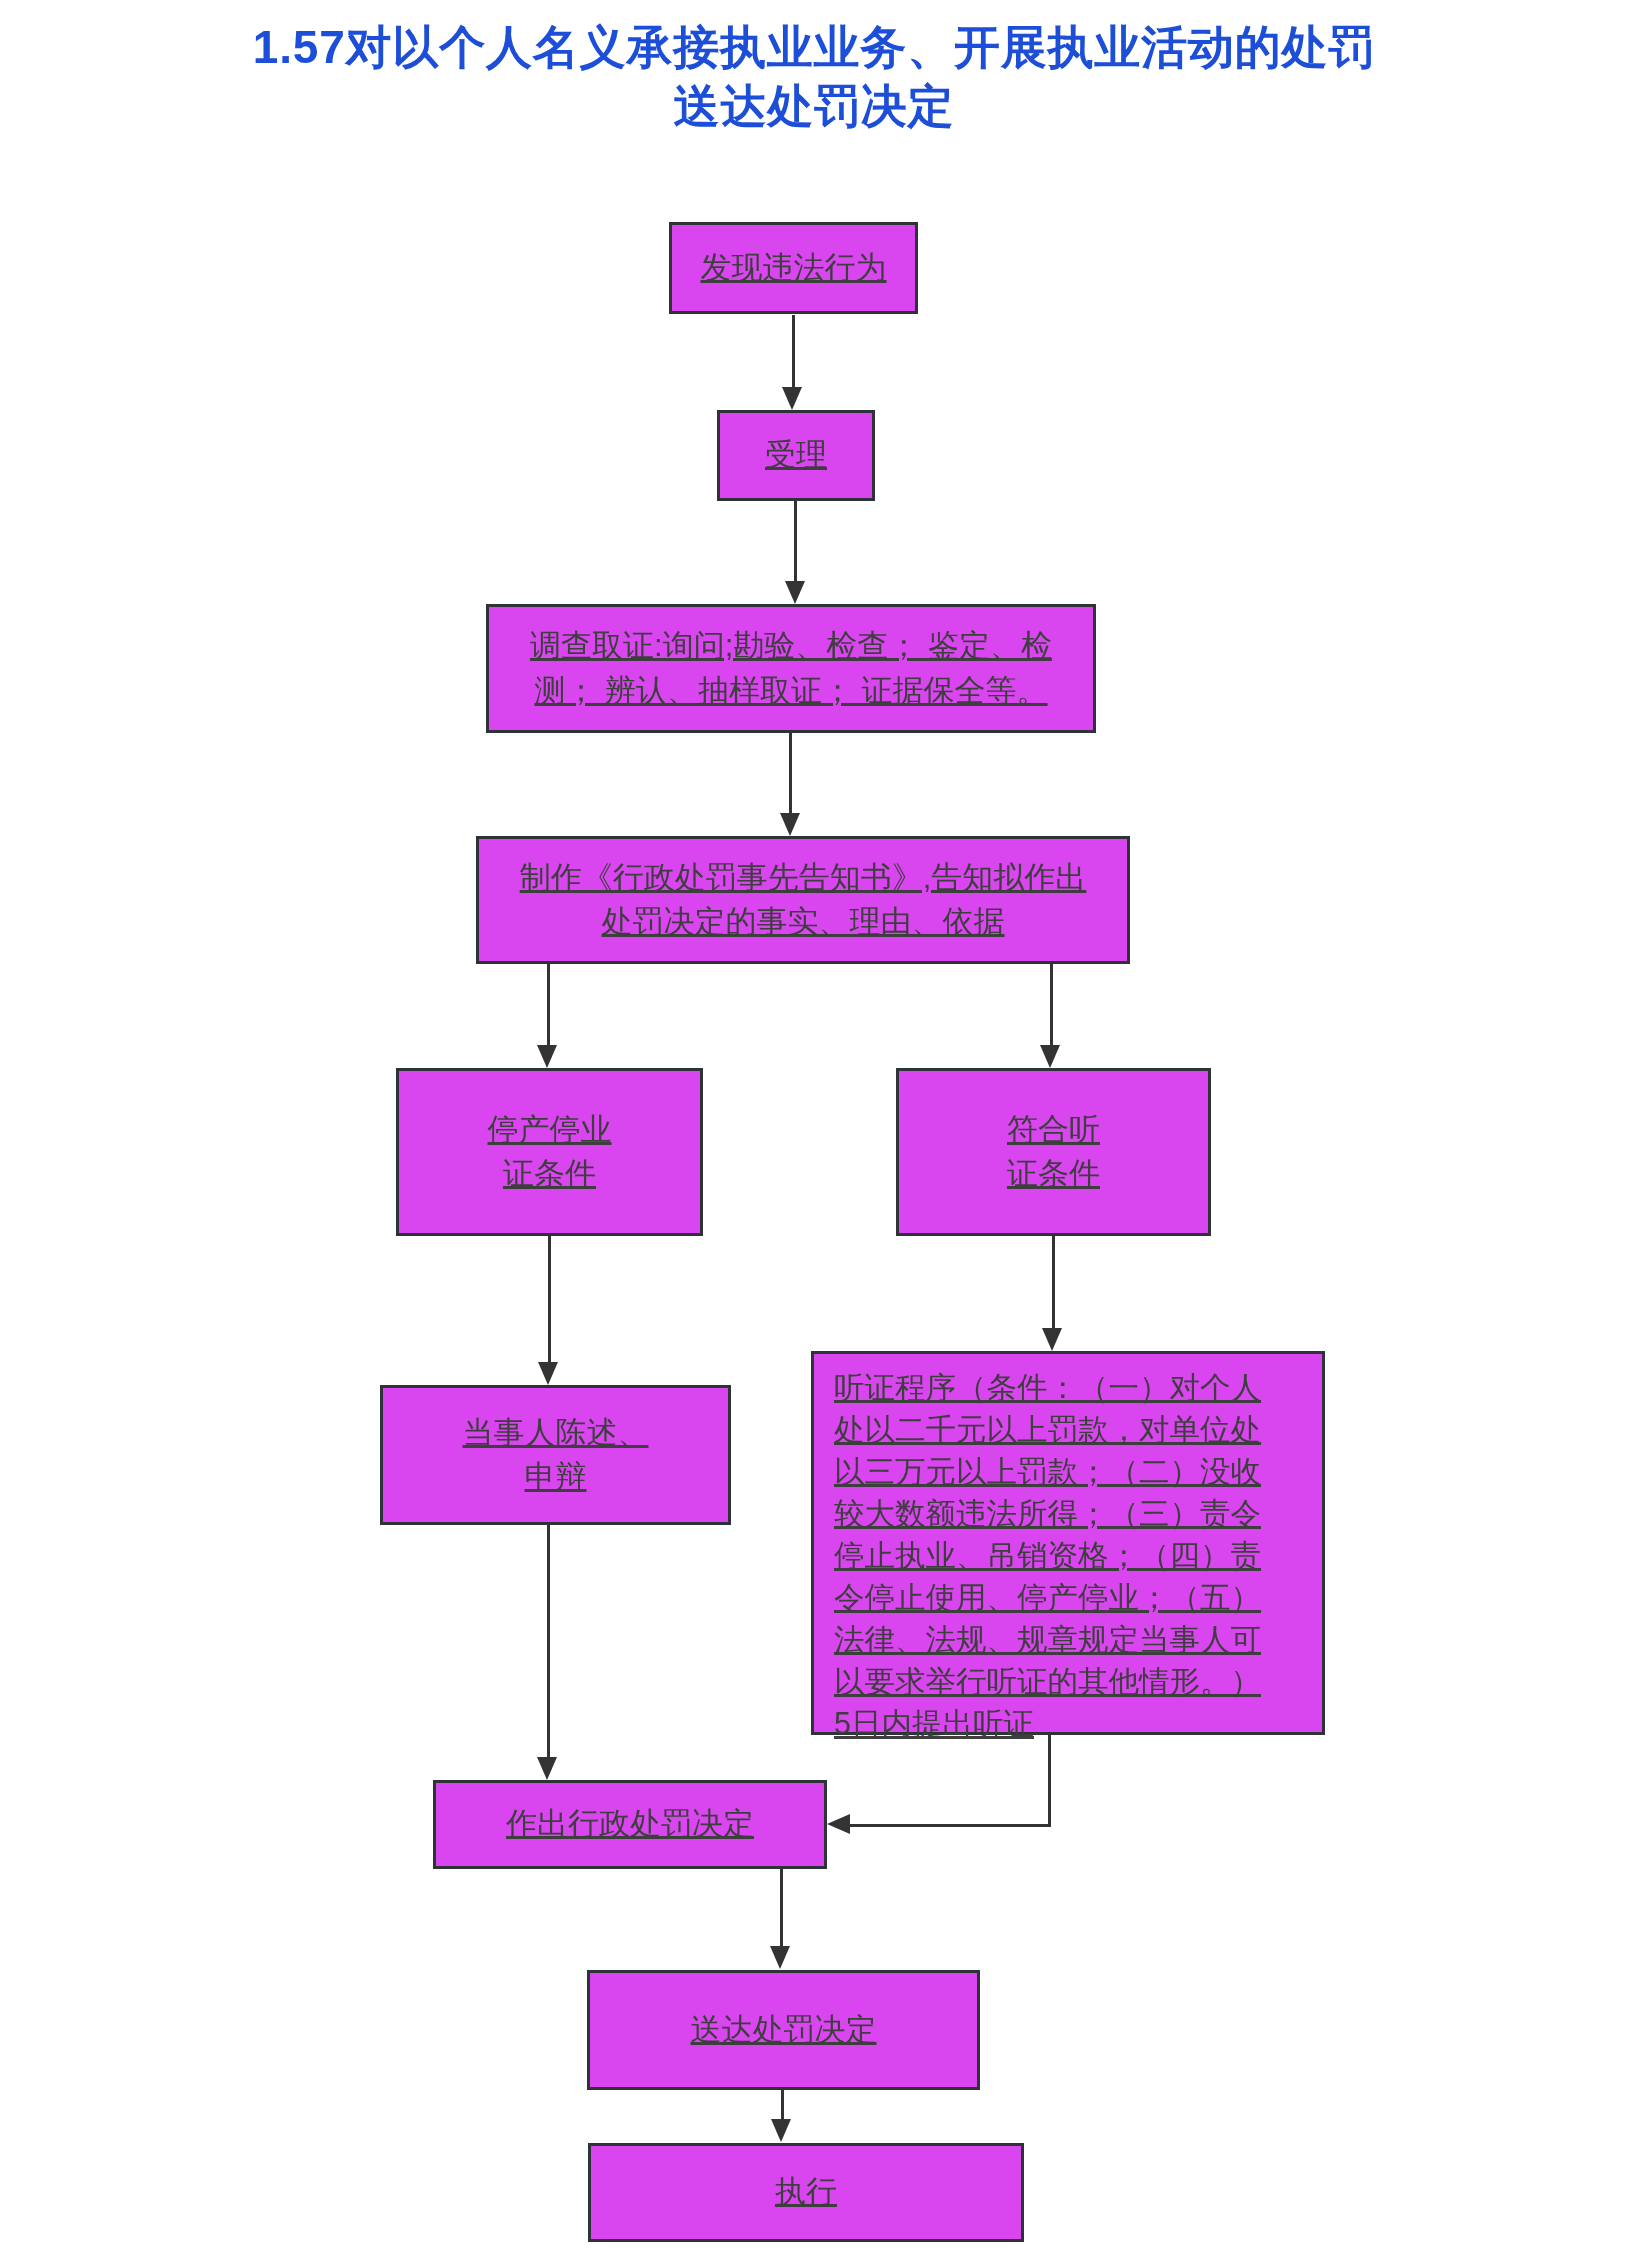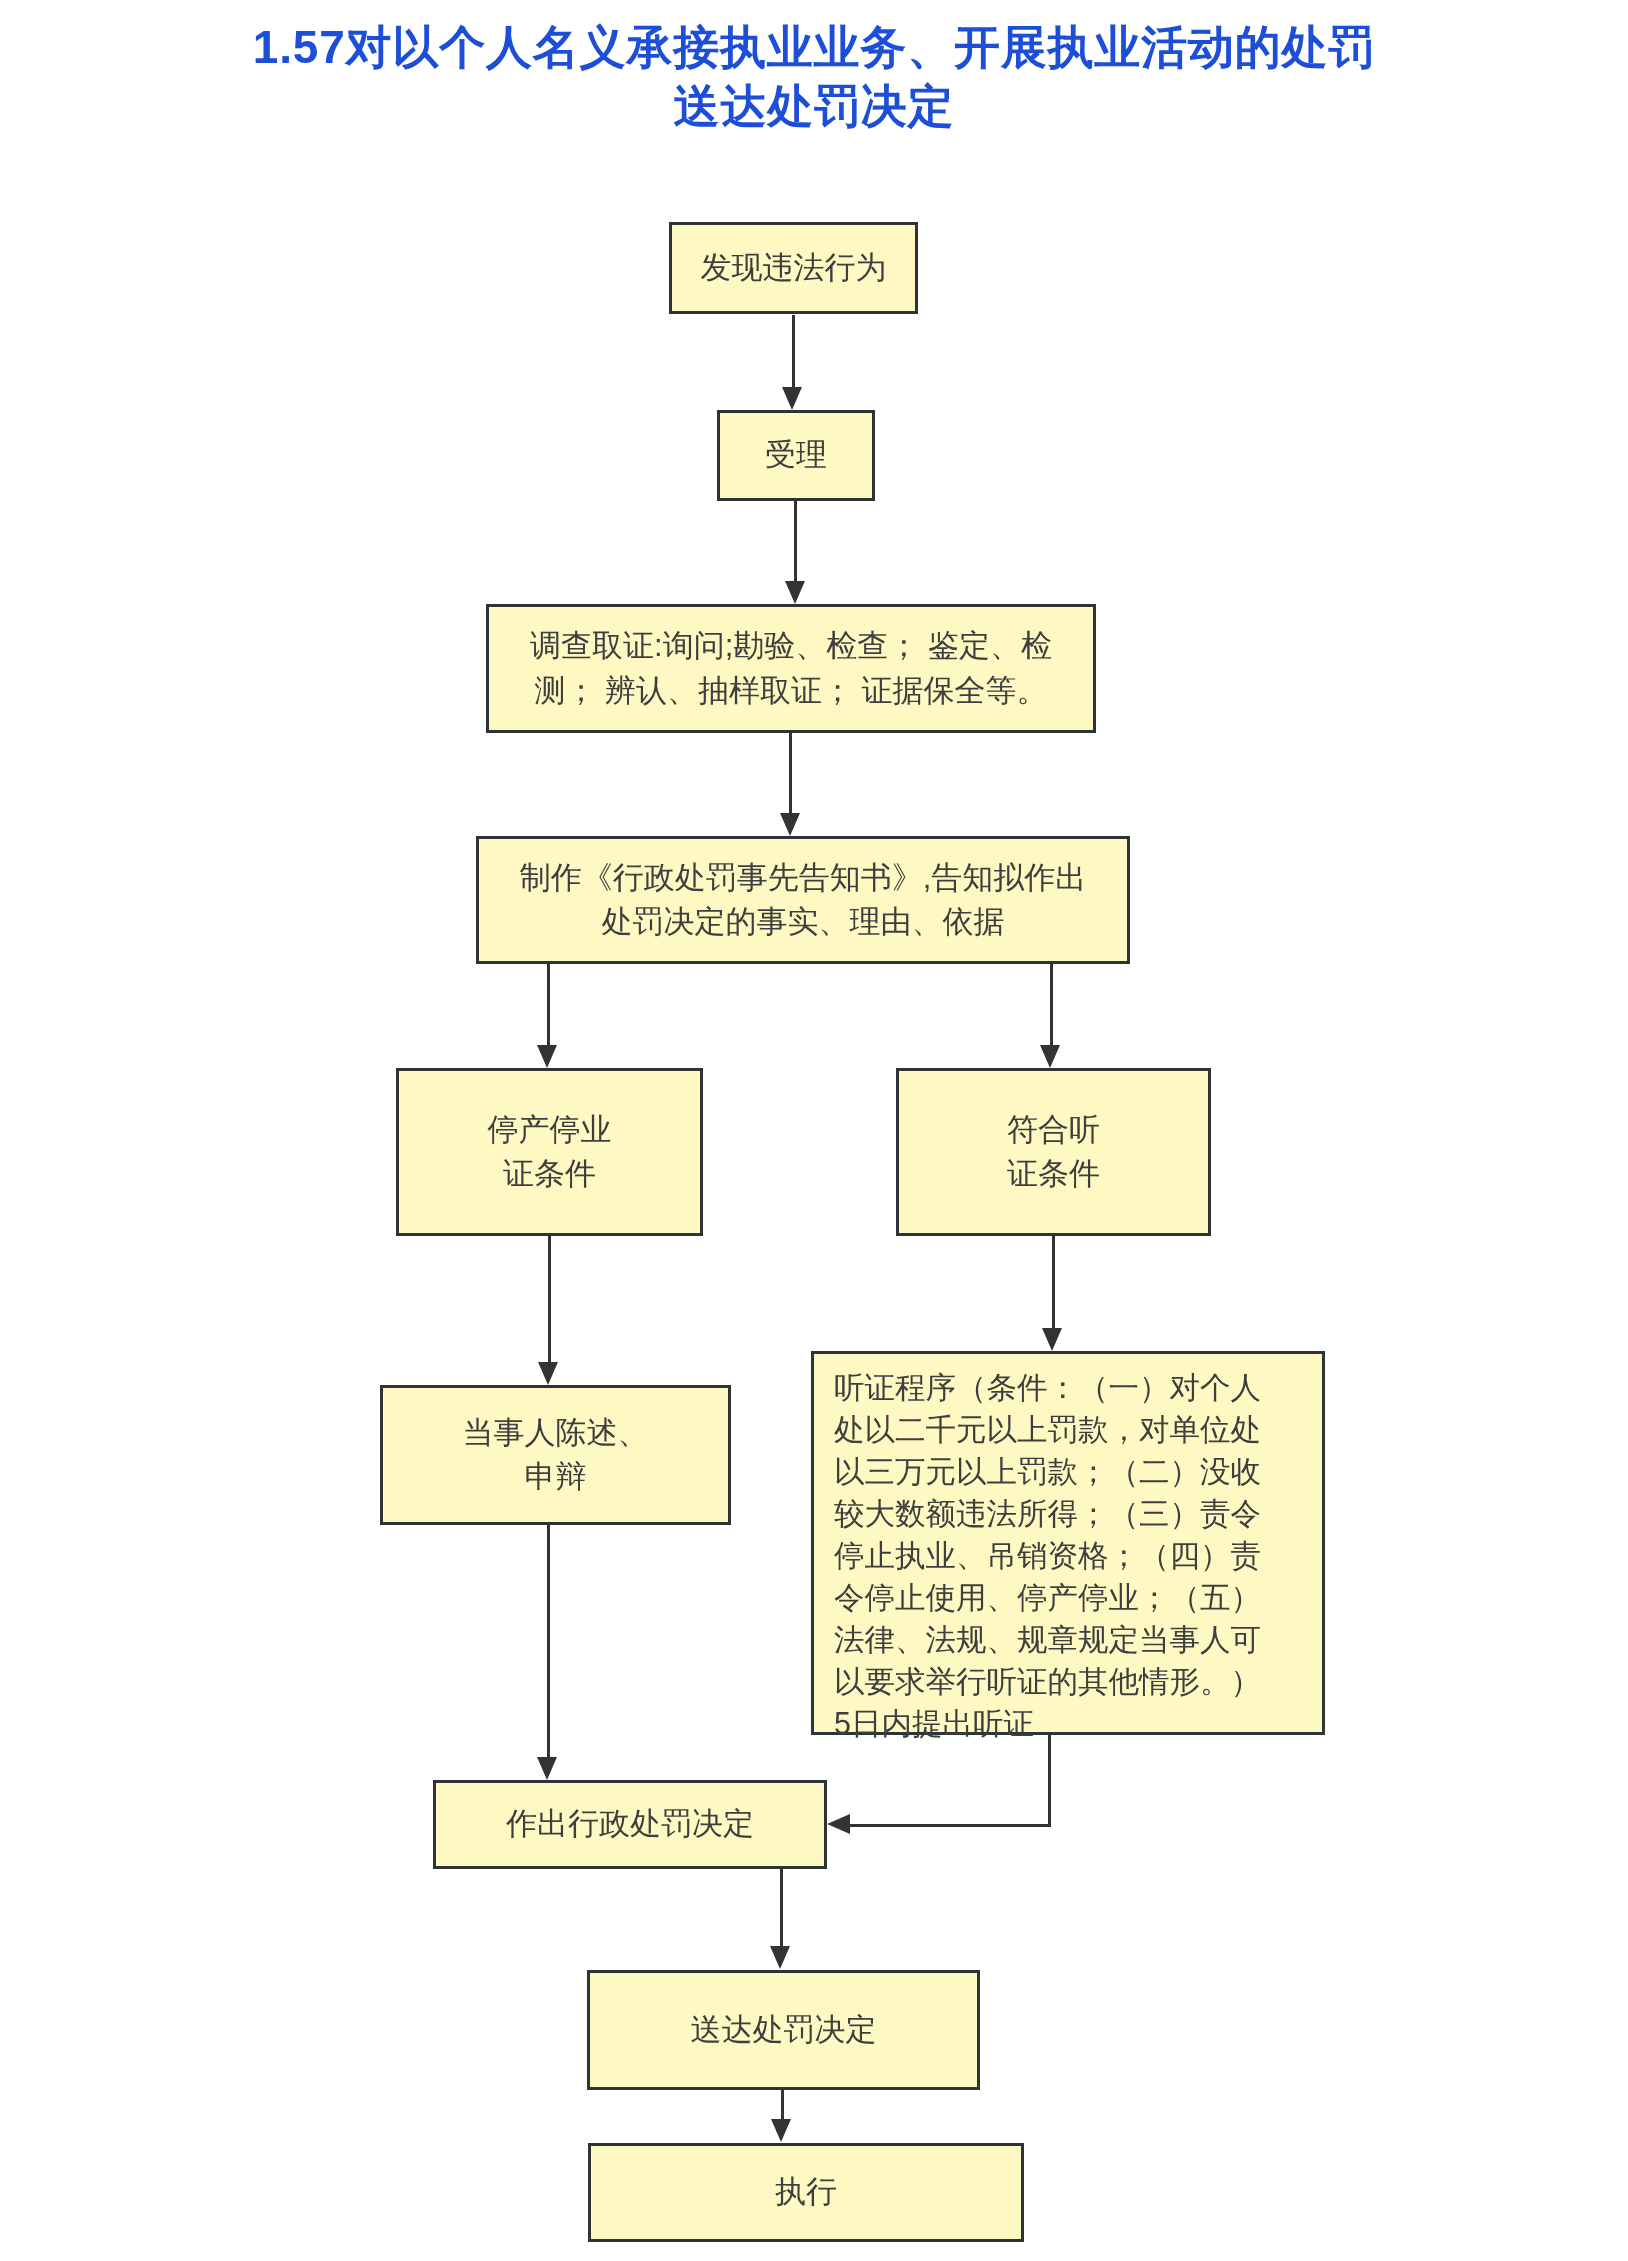--- a/index.html
+++ b/index.html
@@ -23,28 +23,29 @@
     font-size: 46px;
     font-weight: 700;
     color: #1d4ed8;
     line-height: 59px;
     letter-spacing: 0.8px;
   }
   .node {
     position: absolute;
     box-sizing: border-box;
     border: 3.3px solid #2e3337;
-    background: #fef9c3;
+    background: #d946ef;
     display: flex;
     align-items: center;
     justify-content: center;
     text-align: center;
     color: #3e3e3e;
     font-size: 31px;
     line-height: 1.42;
+    text-decoration: underline;
   }
   .node .label {
     white-space: pre-line;
     display: block;
     width: 100%;
   }
   .node.hearing {
     align-items: flex-start;
     justify-content: flex-start;
     text-align: left;

